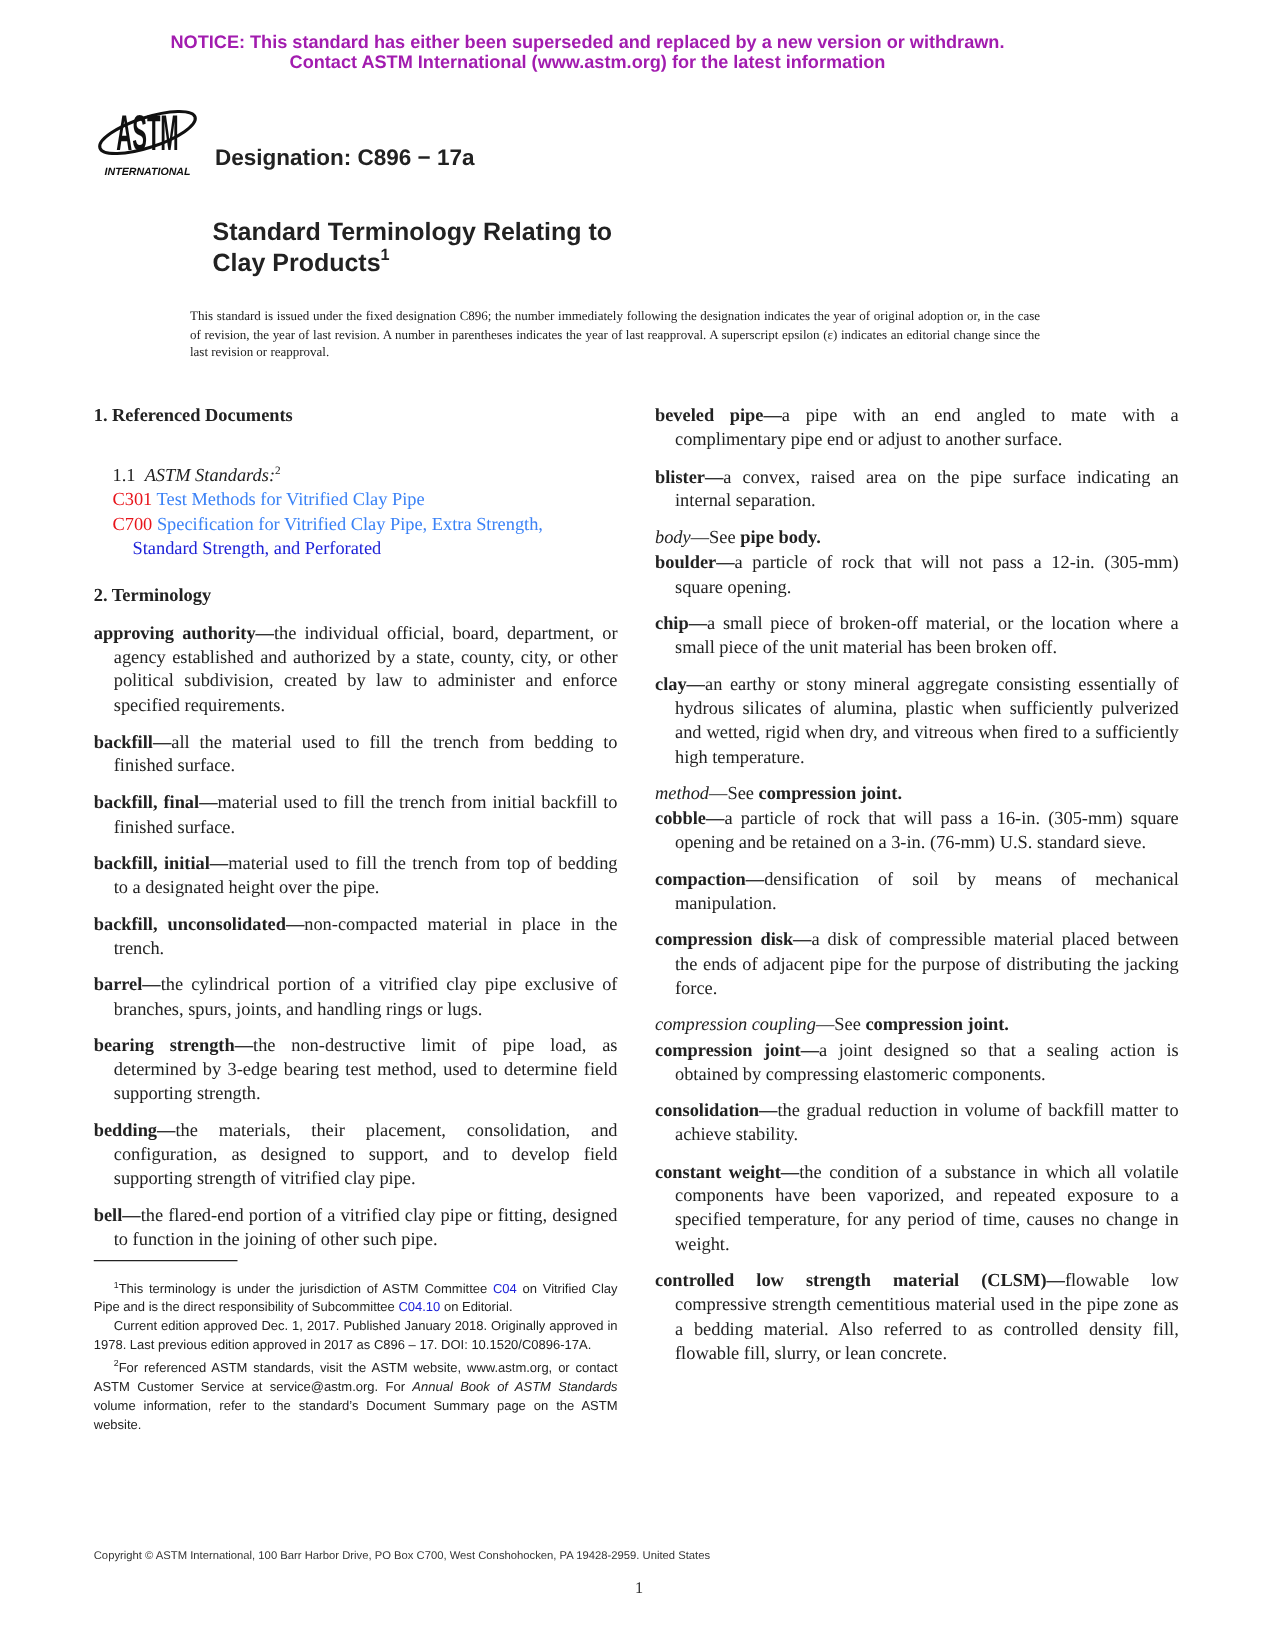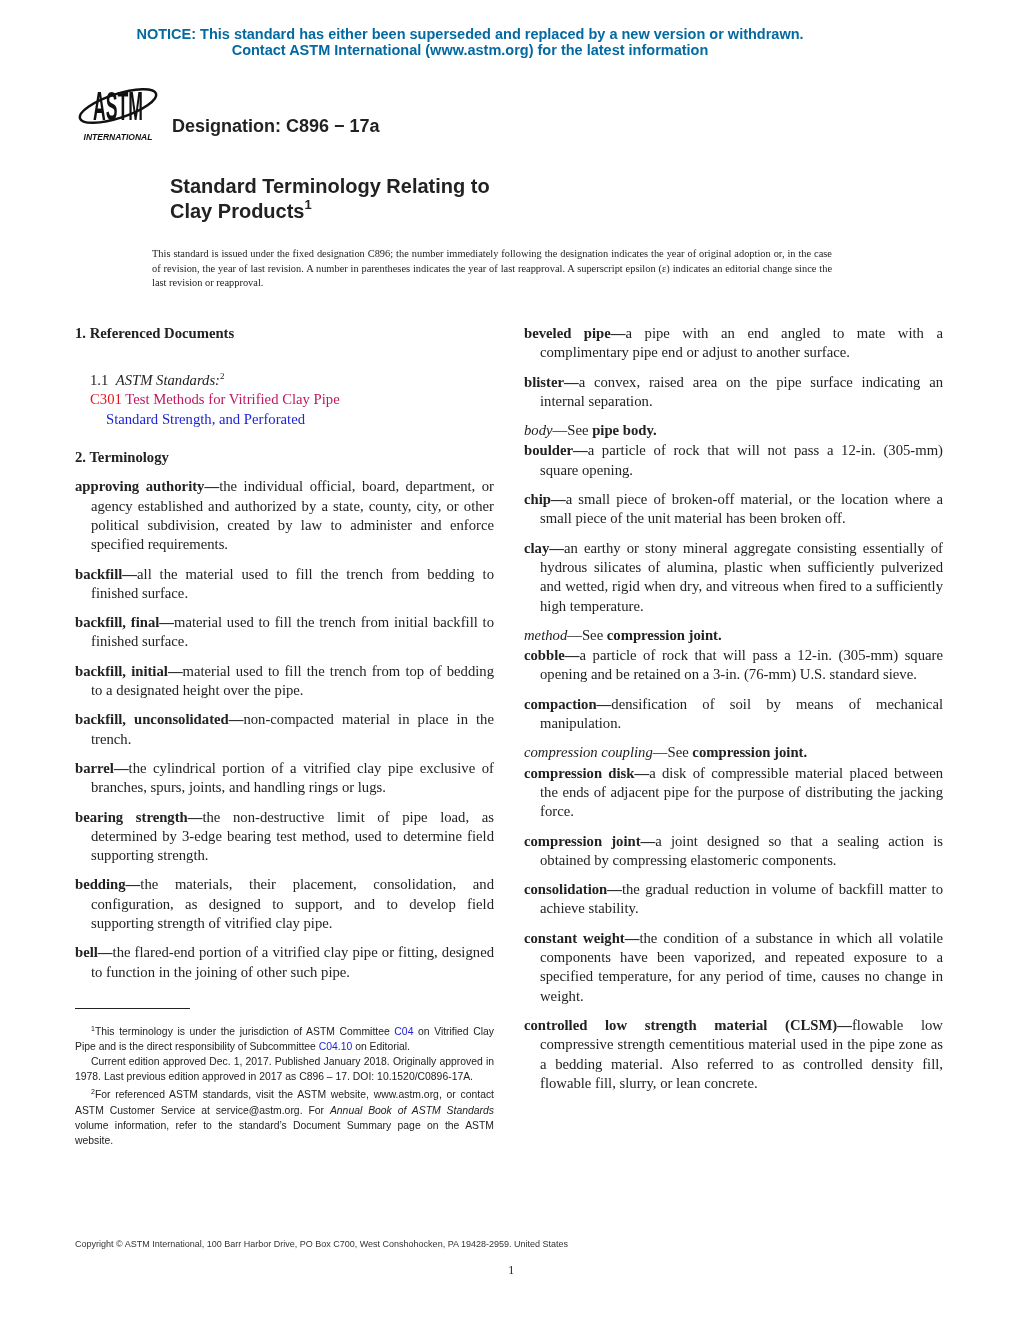--- a/index.html
+++ b/index.html
@@ -1,34 +1,34 @@
 <!DOCTYPE html>
 <html><head>
 <meta charset="utf-8">
 <style>
   html, body { margin: 0; padding: 0; background: #ffffff; }
   body { width: 1020px; height: 1320px; position: relative; overflow: hidden; color: #111; }
   .notice { position: absolute; top: 26px; left: 0; width: 940px; text-align: center;
-    font-family: "Liberation Sans", sans-serif; font-weight: bold; color: #0369a1; font-size: 14.5px; line-height: 16px; }
+    font-family: "Liberation Sans", sans-serif; font-weight: bold; color: #a21caf; font-size: 14.5px; line-height: 16px; }
   .logo { position: absolute; left: 72px; top: 76px; width: 96px; height: 70px; }
   .designation { position: absolute; left: 172px; top: 116px; font-family: "Liberation Sans", sans-serif;
     font-size: 18px; font-weight: bold; color: #222; }
   .title { position: absolute; left: 170px; top: 174px; font-family: "Liberation Sans", sans-serif;
     font-size: 20px; font-weight: bold; line-height: 25px; color: #222; }
   .title sup { font-size: 13px; vertical-align: 9px; line-height: 0; }
   .intro { position: absolute; left: 152px; top: 247px; width: 680px; font-family: "Liberation Serif", serif;
     font-size: 10.4px; line-height: 14.7px; color: #222; text-align: justify; }
   .col { position: absolute; font-family: "Liberation Serif", serif; font-size: 14.7px; line-height: 19.3px; color: #222; }
   .col-left { left: 75px; top: 324px; width: 419px; }
   .col-right { left: 524px; top: 324px; width: 419px; }
   .section-head { font-weight: bold; margin: 0 0 10px 0; }
   .sub { padding-left: 15px; margin-top: 24px; }
   .ref { padding-left: 15px; text-indent: 0; }
   .ref-code { color: #e8141b; }
-  .ref-title { color: #be185d; }
+  .ref-title { color: #3b82f6; }
   .ref-cont { padding-left: 31px; color: #1e22d8; }
   .term { text-align: justify; padding-left: 16px; text-indent: -16px; margin: 0 0 10px 0; }
   .term.tight { margin-bottom: 1px; }
   .term b { font-weight: bold; }
   .term i { font-style: italic; }
   .footrule { position: absolute; left: 75px; top: 1008px; width: 115px; border-top: 1px solid #222; }
   .footnotes { position: absolute; left: 75px; top: 1021px; width: 419px; font-family: Liberation Sans, sans-serif;
     font-size: 10.4px; line-height: 15px; color: #222; text-align: justify; }
   .footnotes p { margin: 0; text-indent: 16px; }
   .fn-link { color: #1e22d8; }
@@ -64,20 +64,24 @@
 <div class="col col-left">
   <div class="section-head">1.  Referenced Documents</div>
   <div class="sub">
     <span>1.1</span>&nbsp;
     <i>ASTM Standards:</i><sup style="font-size:9px">2</sup>
   </div>
   <div class="ref">
     <span class="ref-code">C301</span>
     <span class="ref-title">Test Methods for Vitrified Clay Pipe</span>
   </div>
+  <div class="ref" style="text-align:justify;">
+    <span class="ref-code">C700</span>
+    <span class="ref-title">Specification for Vitrified Clay Pipe, Extra Strength,</span>
+  </div>
   <div class="ref-cont">Standard Strength, and Perforated</div>
 
   <div class="section-head" style="margin-top:19px;">2.  Terminology</div>
 
   <p class="term"><b>approving authority—</b><span>the individual official, board, department, or agency established and authorized by a state, county, city, or other political subdivision, created by law to administer and enforce specified requirements.</span></p>
   <p class="term"><b>backfill—</b><span>all the material used to fill the trench from bedding to finished surface.</span></p>
   <p class="term"><b>backfill, final—</b><span>material used to fill the trench from initial backfill to finished surface.</span></p>
   <p class="term"><b>backfill, initial—</b><span>material used to fill the trench from top of bedding to a designated height over the pipe.</span></p>
   <p class="term"><b>backfill, unconsolidated—</b><span>non-compacted material in place in the trench.</span></p>
   <p class="term"><b>barrel—</b><span>the cylindrical portion of a vitrified clay pipe exclusive of branches, spurs, joints, and handling rings or lugs.</span></p>
@@ -87,24 +91,24 @@
 </div>
 
 <div class="col col-right">
   <p class="term"><b>beveled pipe—</b><span>a pipe with an end angled to mate with a complimentary pipe end or adjust to another surface.</span></p>
   <p class="term"><b>blister—</b><span>a convex, raised area on the pipe surface indicating an internal separation.</span></p>
   <p class="term tight"><i>body</i><span>—See </span><b>pipe body.</b></p>
   <p class="term"><b>boulder—</b><span>a particle of rock that will not pass a 12-in. (305-mm) square opening.</span></p>
   <p class="term"><b>chip—</b><span>a small piece of broken-off material, or the location where a small piece of the unit material has been broken off.</span></p>
   <p class="term"><b>clay—</b><span>an earthy or stony mineral aggregate consisting essentially of hydrous silicates of alumina, plastic when sufficiently pulverized and wetted, rigid when dry, and vitreous when fired to a sufficiently high temperature.</span></p>
   <p class="term tight"><i>method</i><span>—See </span><b>compression joint.</b></p>
-  <p class="term"><b>cobble—</b><span>a particle of rock that will pass a 12-in. (305-mm) square opening and be retained on a 3-in. (76-mm) U.S. standard sieve.</span></p>
+  <p class="term"><b>cobble—</b><span>a particle of rock that will pass a 16-in. (305-mm) square opening and be retained on a 3-in. (76-mm) U.S. standard sieve.</span></p>
   <p class="term"><b>compaction—</b><span>densification of soil by means of mechanical manipulation.</span></p>
+  <p class="term"><b>compression disk—</b><span>a disk of compressible material placed between the ends of adjacent pipe for the purpose of distributing the jacking force.</span></p>
   <p class="term tight"><i>compression coupling</i><span>—See </span><b>compression joint.</b></p>
-  <p class="term"><b>compression disk—</b><span>a disk of compressible material placed between the ends of adjacent pipe for the purpose of distributing the jacking force.</span></p>
   <p class="term"><b>compression joint—</b><span>a joint designed so that a sealing action is obtained by compressing elastomeric components.</span></p>
   <p class="term"><b>consolidation—</b><span>the gradual reduction in volume of backfill matter to achieve stability.</span></p>
   <p class="term"><b>constant weight—</b><span>the condition of a substance in which all volatile components have been vaporized, and repeated exposure to a specified temperature, for any period of time, causes no change in weight.</span></p>
   <p class="term"><b>controlled low strength material (CLSM)—</b><span>flowable low compressive strength cementitious material used in the pipe zone as a bedding material. Also referred to as controlled density fill, flowable fill, slurry, or lean concrete.</span></p>
 </div>
 
 <div class="footrule"></div>
 
 <div class="footnotes">
   <p><sup style="font-size:7px">1</sup><span>This terminology is under the jurisdiction of ASTM Committee </span><span class="fn-link">C04</span><span> on Vitrified Clay Pipe and is the direct responsibility of Subcommittee </span><span class="fn-link">C04.10</span><span> on Editorial.</span></p>

